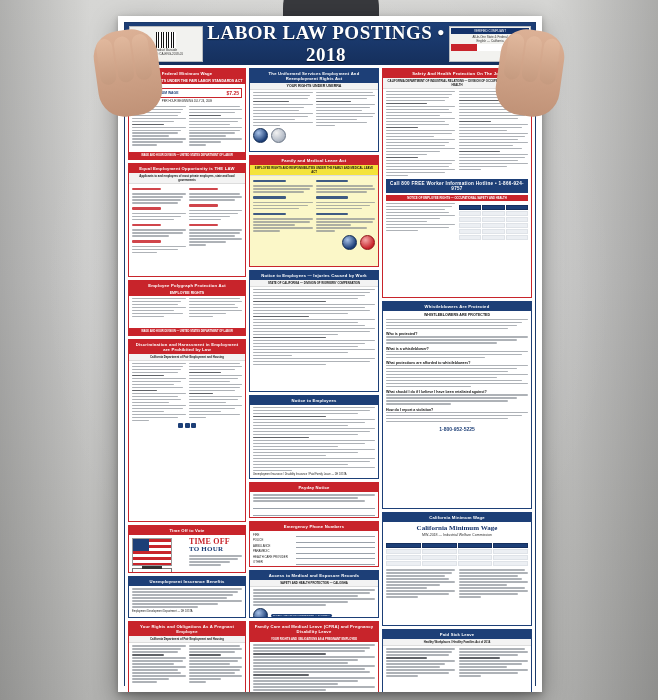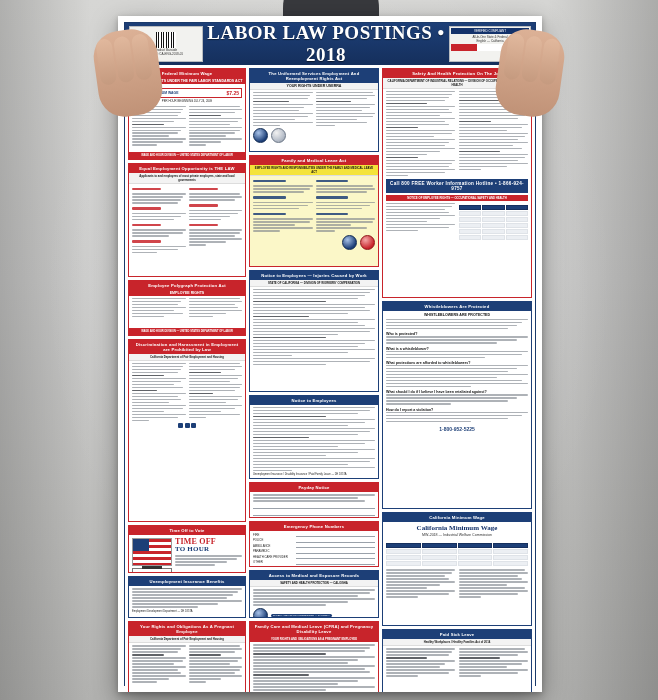--- a/index.html
+++ b/index.html
@@ -175,21 +175,21 @@
     width:13px;height:13px;border-radius:50%;
     background:radial-gradient(circle at 35% 30%,#f1f1f1,#b9c0cb 60%,#8d96a5);
     border:1px solid #6b7686;flex:0 0 auto;
   }
   .seal.red{background:radial-gradient(circle at 35% 30%,#f3a6a6,#c8242b 70%);border-color:#8e1217;}
   .seal.blue{background:radial-gradient(circle at 35% 30%,#a8c2e8,#1d3f77 70%);border-color:#102a52;}
   .row{display:flex;align-items:center;gap:3px;}
 
   
   .vote{
-    display:flex;gap:3px;padding:3px;
+    display:flex;gap:17px;padding:3px;
   }
   .vote-art{width:40px;}
   .vote-flag{
     width:38px;height:26px;
     background:
       linear-gradient(180deg,#c8242b 0 3px,#fff 3px 6px,#c8242b 6px 9px,#fff 9px 12px,#c8242b 12px 15px,#fff 15px 18px,#c8242b 18px 21px,#fff 21px 24px,#c8242b 24px 26px);
     position:relative;border:1px solid #999;
   }
   .vote-flag:before{
     content:"";position:absolute;left:0;top:0;width:16px;height:12px;background:#1d3f77;

